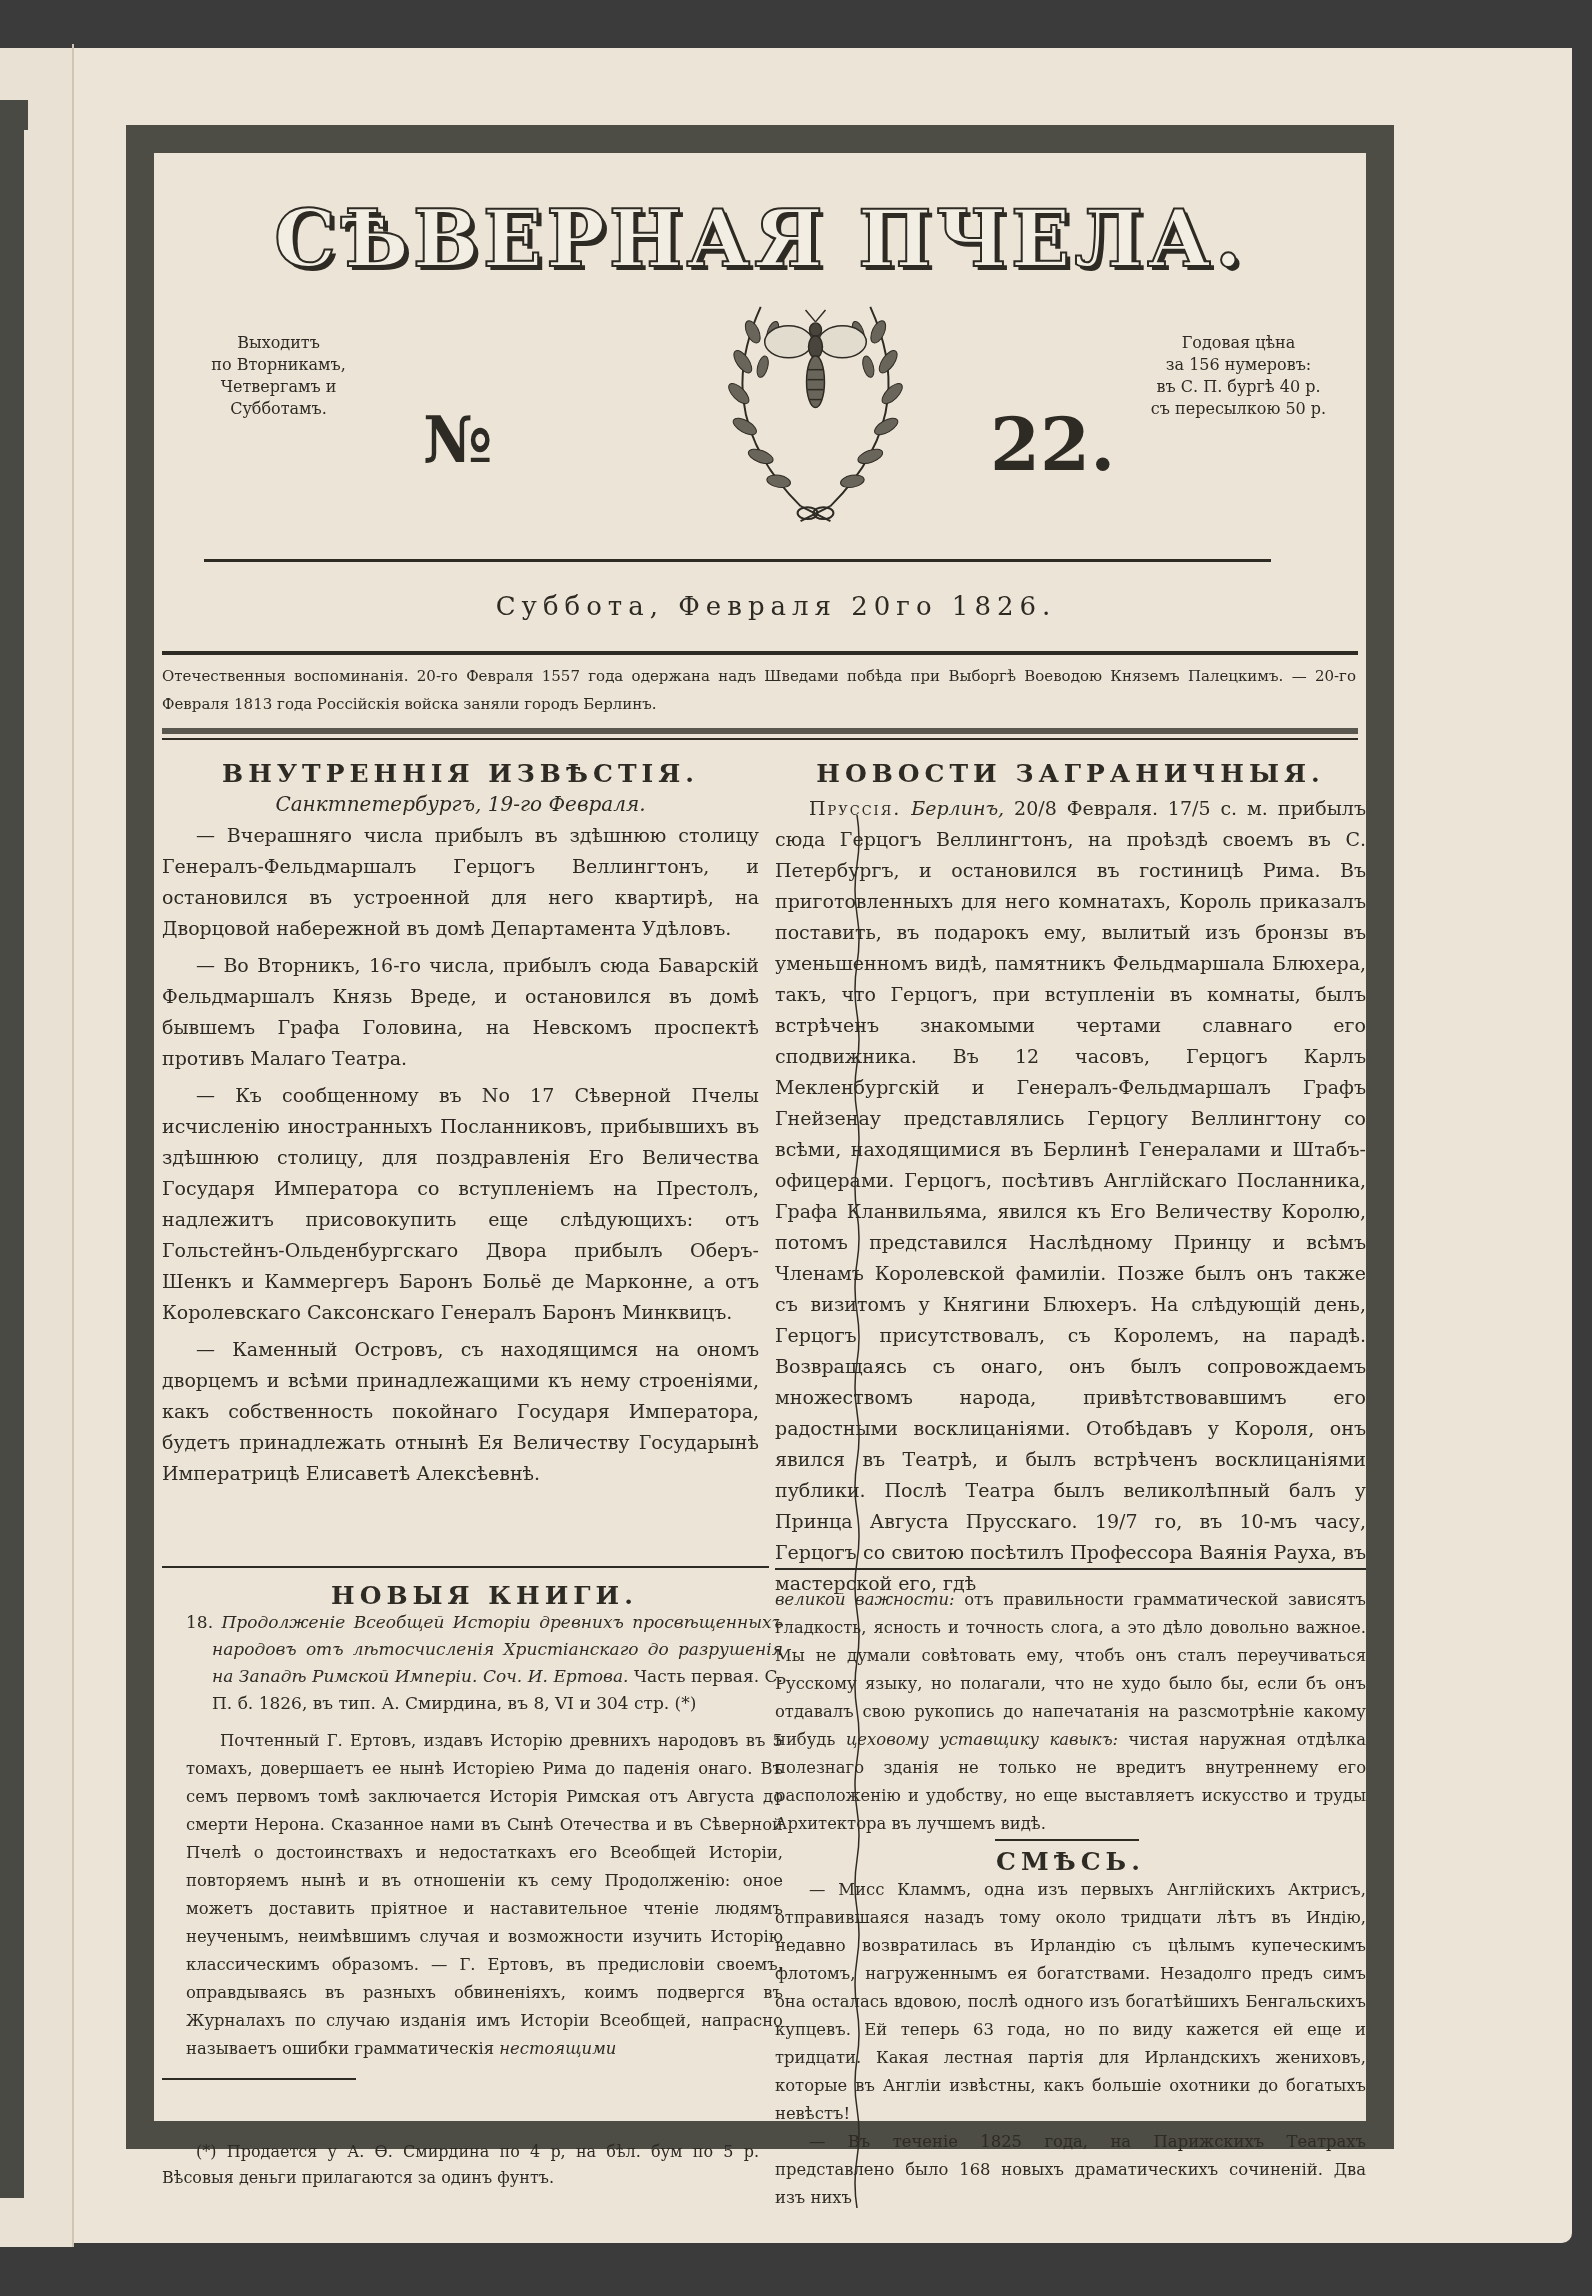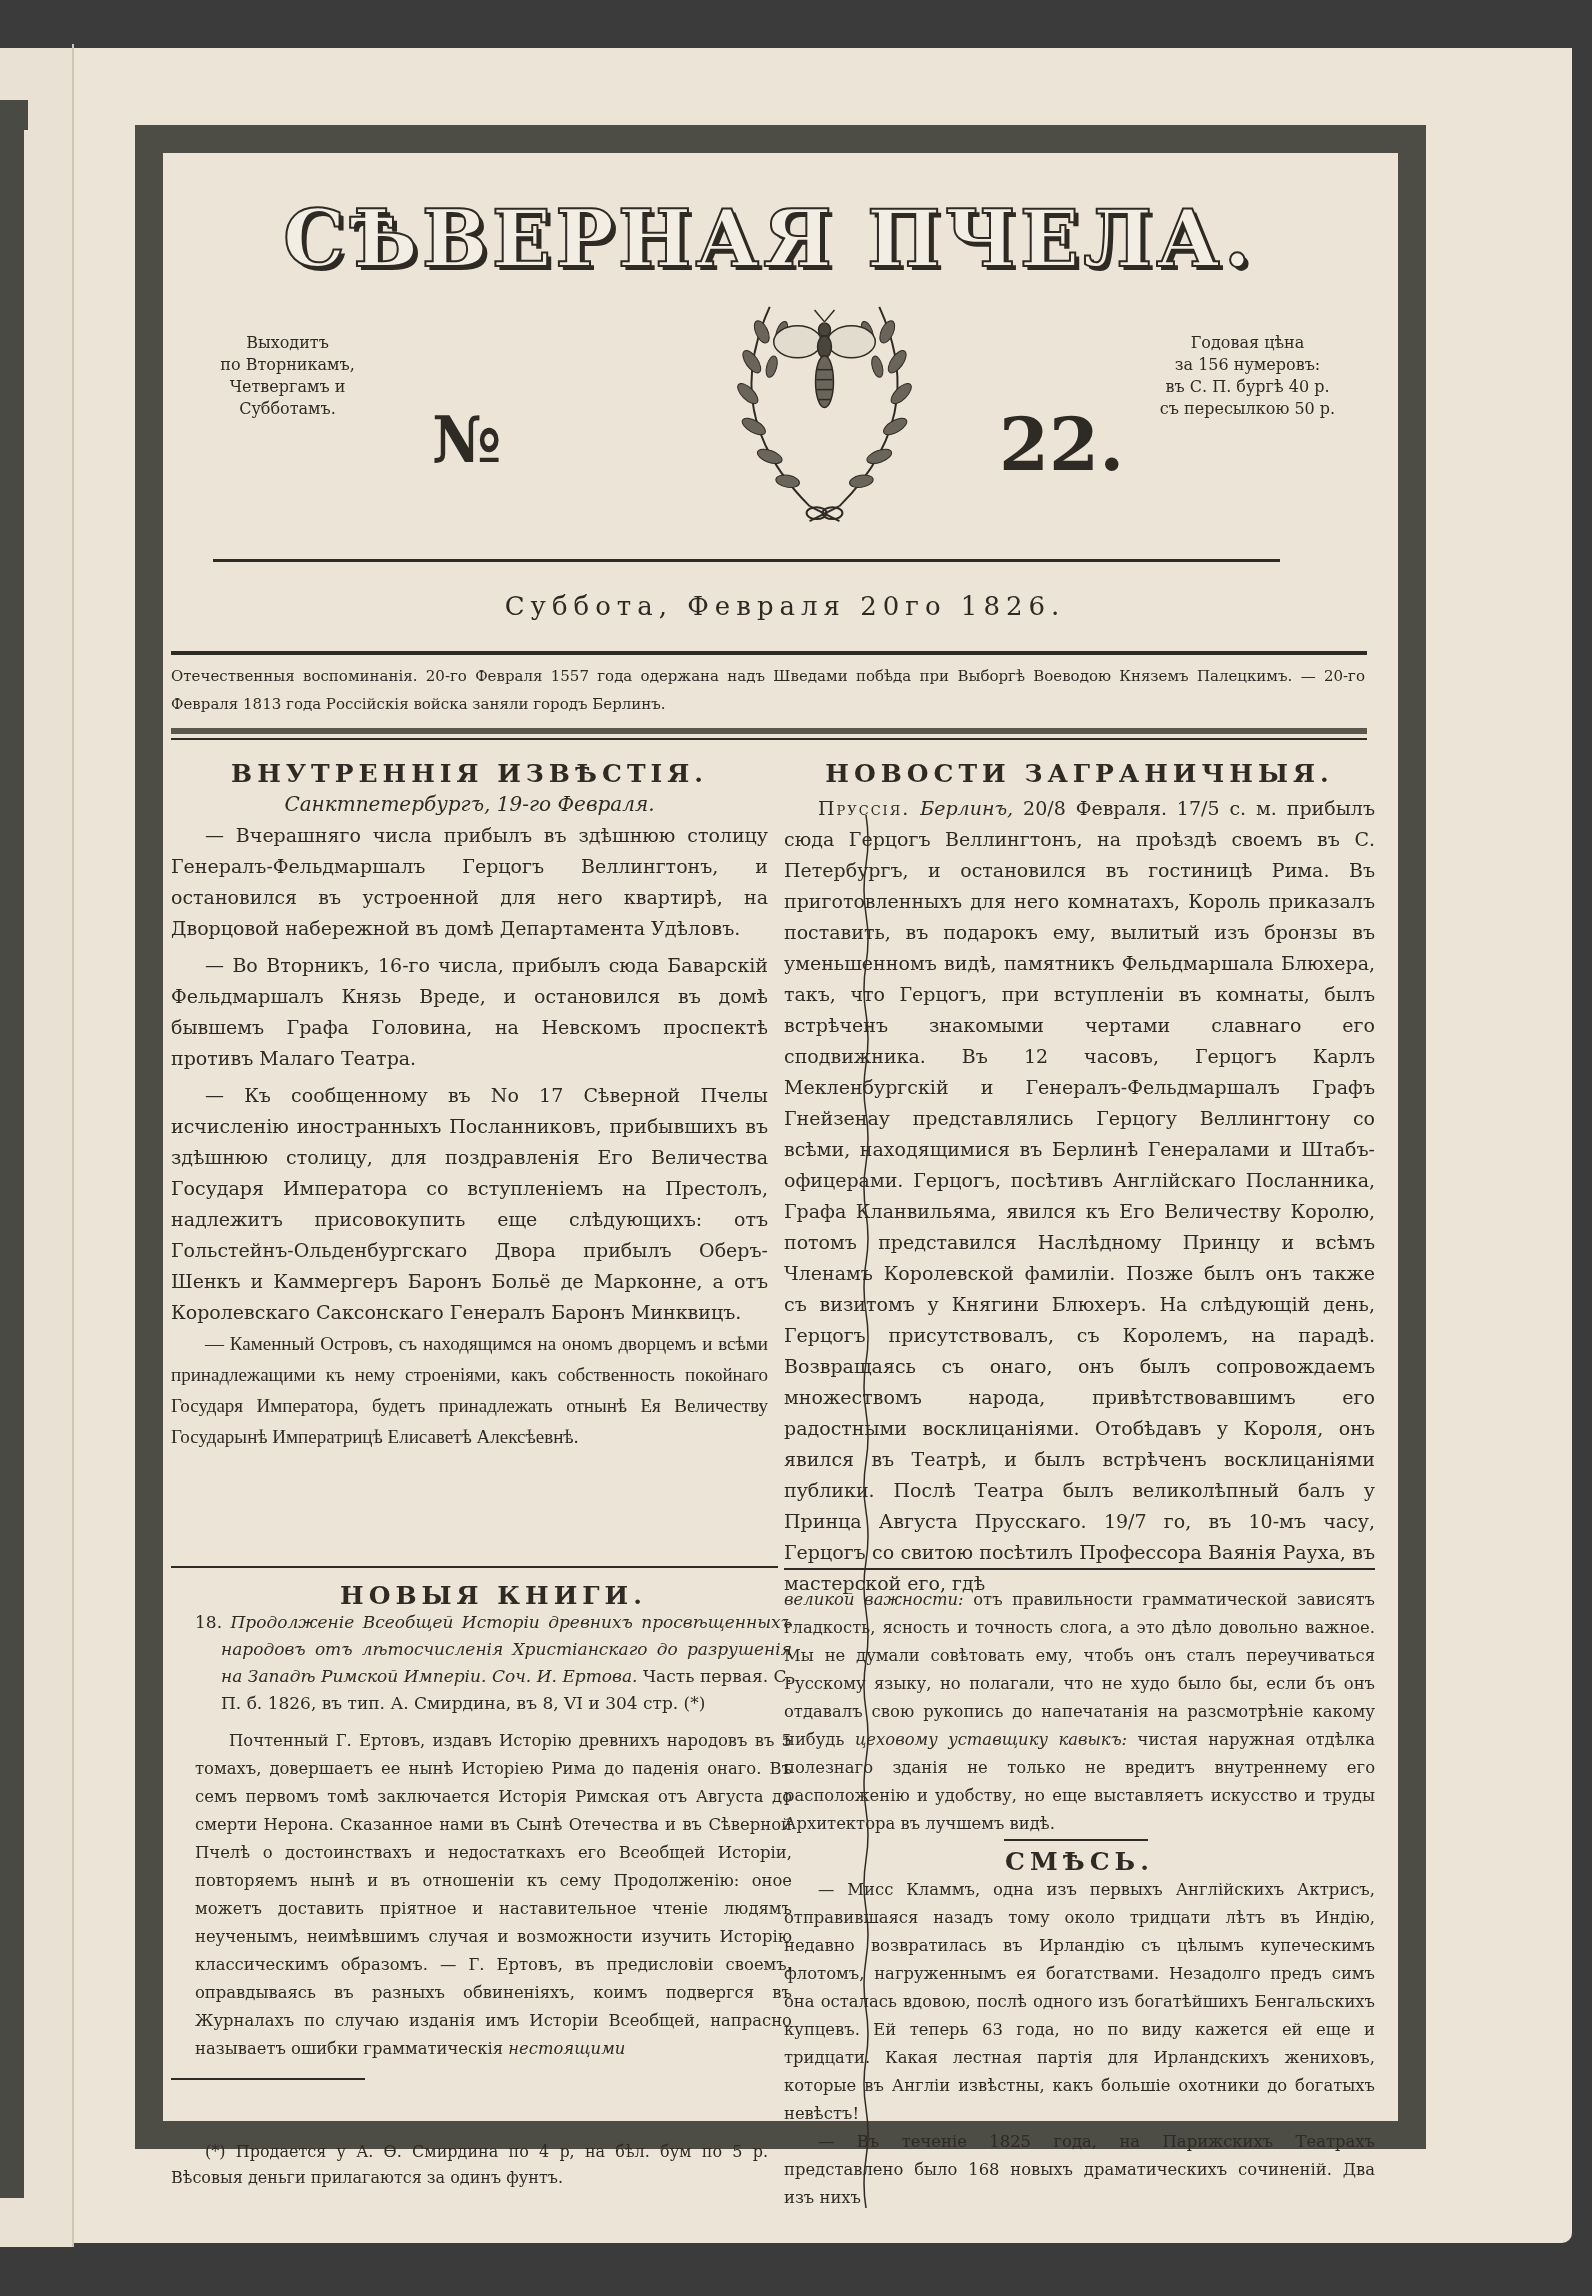--- a/index.html
+++ b/index.html
@@ -15,23 +15,22 @@
   }
   .left-page .frag-h { position:absolute; left:0; top:52px; width:28px; height:30px; background:#4a4a44; }
   .left-page .frag-v { position:absolute; left:0; top:80px; width:24px; height:2070px; background:#4a4a44; }
   .spine { position:absolute; left:72px; top:44px; width:2px; height:2203px; background:#cfc5b2; }
   .page {
     position:absolute; left:74px; top:48px; width:1498px; height:2195px;
     background:#ece5d7;
     border-bottom-right-radius:10px;
   }
   .frame {
-    position:absolute; left:61px; top:77px; width:1212px; height:1968px;
+    position:absolute; left:52px; top:77px; width:1212px; height:1968px;
     border:28px solid #4d4c45;
-    padding-left:23px;
   }
   .abs { position:absolute; }
   .masthead-title {
     left:0; width:1212px; top:40px; text-align:center;
     font-family:"DejaVu Serif", serif; font-weight:bold;
     font-size:78px; letter-spacing:4px; color:#f3eee4;
     -webkit-text-stroke:2px #2e2a24;
     text-shadow:4px 4px 0 #2e2a24;
   }
   .side-note { font-size:16px; line-height:22px; text-align:center; color:#2e2a24; }
@@ -142,21 +141,21 @@
     <svg class="divider-wave" viewBox="0 0 8 1400" preserveAspectRatio="none">
       <path d="M4 0 Q 8 25 4 50 Q 0 75 4 100 Q 8 125 4 150 Q 0 175 4 200 Q 8 225 4 250 Q 0 275 4 300 Q 8 325 4 350 Q 0 375 4 400 Q 8 425 4 450 Q 0 475 4 500 Q 8 525 4 550 Q 0 575 4 600 Q 8 625 4 650 Q 0 675 4 700 Q 8 725 4 750 Q 0 775 4 800 Q 8 825 4 850 Q 0 875 4 900 Q 8 925 4 950 Q 0 975 4 1000 Q 8 1025 4 1050 Q 0 1075 4 1100 Q 8 1125 4 1150 Q 0 1175 4 1200 Q 8 1225 4 1250 Q 0 1275 4 1300 Q 8 1325 4 1350 Q 0 1375 4 1400" fill="none" stroke="#2e2a24" stroke-width="1.5"></path>
     </svg>
 
     <div class="col" style="left:8px; width:597px; top:605px;">
       <p class="sec-head">ВНУТРЕННІЯ ИЗВѢСТІЯ.</p>
       <p class="subhead">Санктпетербургъ, 19-го Февраля.</p>
       <p class="indent">— Вчерашняго числа прибылъ въ здѣшнюю столицу Генералъ-Фельдмаршалъ Герцогъ Веллингтонъ, и остановился въ устроенной для него квартирѣ, на Дворцовой набережной въ домѣ Департамента Удѣловъ.</p>
       <p class="indent" style="margin-top:6px;">— Во Вторникъ, 16-го числа, прибылъ сюда Баварскій Фельдмаршалъ Князь Вреде, и остановился въ домѣ бывшемъ Графа Головина, на Невскомъ проспектѣ противъ Малаго Театра.</p>
       <p class="indent" style="margin-top:6px;">— Къ сообщенному въ No 17 Сѣверной Пчелы исчисленію иностранныхъ Посланниковъ, прибывшихъ въ здѣшнюю столицу, для поздравленія Его Величества Государя Императора со вступленіемъ на Престолъ, надлежитъ присовокупить еще слѣдующихъ: отъ Гольстейнъ-Ольденбургскаго Двора прибылъ Оберъ-Шенкъ и Каммергеръ Баронъ Больё де Марконне, а отъ Королевскаго Саксонскаго Генералъ Баронъ Минквицъ.</p>
-      <p class="indent" style="font-family:Liberation Serif, serif;">— Каменный Островъ, съ находящимся на ономъ дворцемъ и всѣми принадлежащими къ нему строеніями, какъ собственность покойнаго Государя Императора, будетъ принадлежать отнынѣ Ея Величеству Государынѣ Императрицѣ Елисаветѣ Алексѣевнѣ.</p>
+      <p class="indent" style="margin-top:6px;">— Каменный Островъ, съ находящимся на ономъ дворцемъ и всѣми принадлежащими къ нему строеніями, какъ собственность покойнаго Государя Императора, будетъ принадлежать отнынѣ Ея Величеству Государынѣ Императрицѣ Елисаветѣ Алексѣевнѣ.</p>
     </div>
 
     <div class="rule" style="left:8px; top:1413px; width:607px; height:2px;"></div>
 
     <div class="col book" style="left:8px; width:597px; top:1429px;margin-left:24px;">
       <p class="sec-head">НОВЫЯ КНИГИ.</p>
       <p class="book-entry"><span style="font-style:normal;">18.</span> <span>Продолженіе Всеобщей Исторіи древнихъ просвѣщенныхъ народовъ отъ лѣтосчисленія Христіанскаго до разрушенія на Западѣ Римской Имперіи. Соч. И. Ертова.</span> <span style="font-style:normal;">Часть первая. С. П. б. 1826, въ тип. А. Смирдина, въ 8, VI и 304 стр. (*)</span></p>
       <p class="indent small" style="margin-top:10px;"><span>Почтенный Г. Ертовъ, издавъ Исторію древнихъ народовъ въ 5 томахъ, довершаетъ ее нынѣ Исторіею Рима до паденія онаго. Въ семъ первомъ томѣ заключается Исторія Римская отъ Августа до смерти Нерона. Сказанное нами въ Сынѣ Отечества и въ Сѣверной Пчелѣ о достоинствахъ и недостаткахъ его Всеобщей Исторіи, повторяемъ нынѣ и въ отношеніи къ сему Продолженію: оное можетъ доставить пріятное и наставительное чтеніе людямъ неученымъ, неимѣвшимъ случая и возможности изучить Исторію классическимъ образомъ. — Г. Ертовъ, въ предисловіи своемъ, оправдываясь въ разныхъ обвиненіяхъ, коимъ подвергся въ Журналахъ по случаю изданія имъ Исторіи Всеобщей, напрасно называетъ ошибки грамматическія</span> <span class="it">нестоящими</span></p>
     </div>
 

